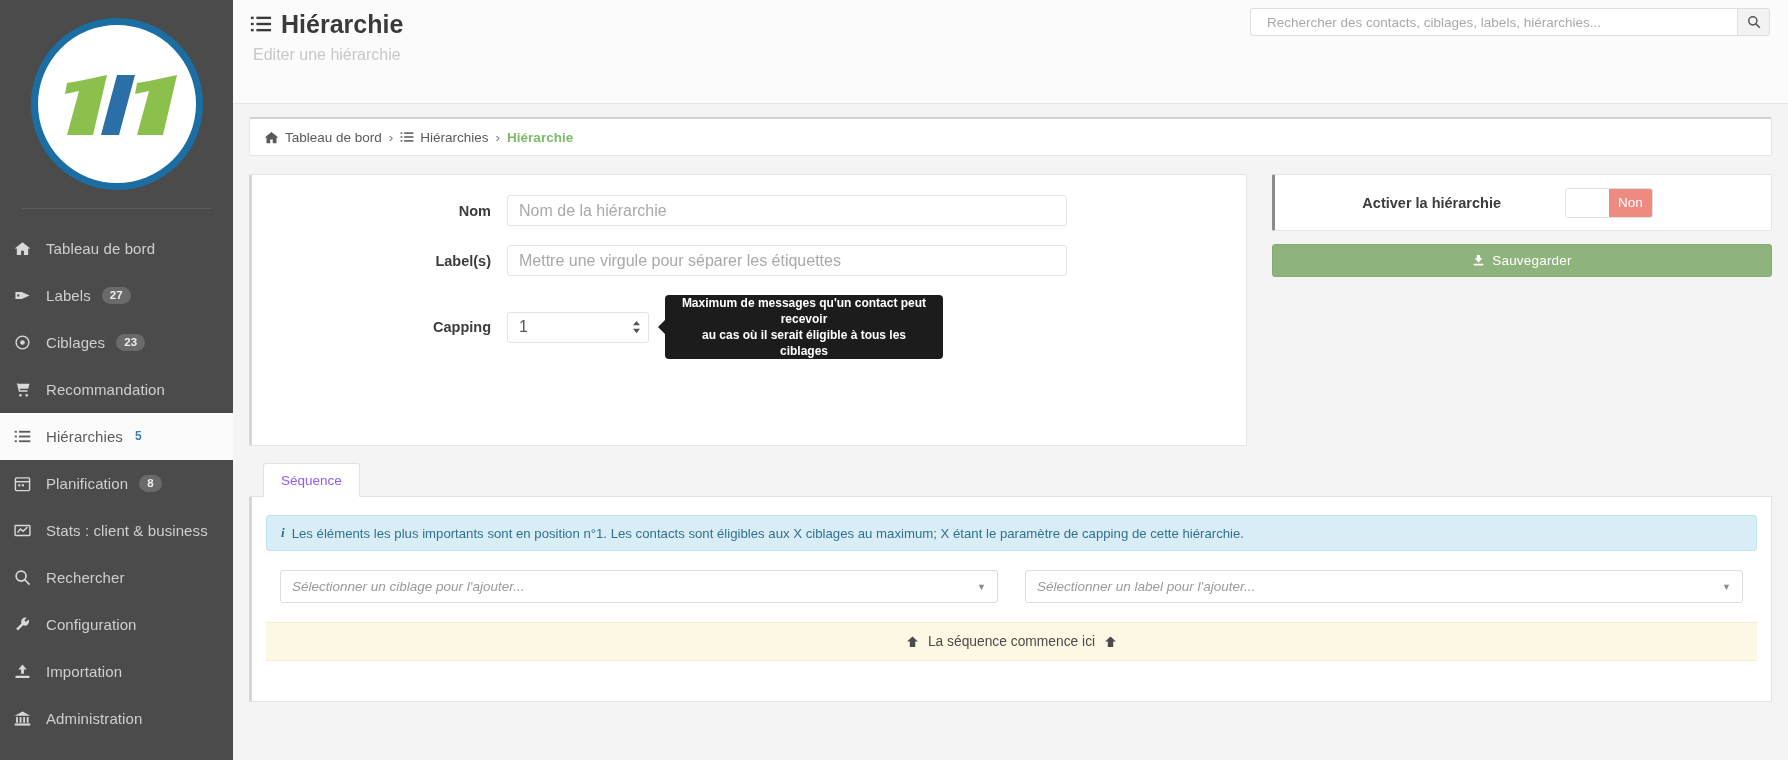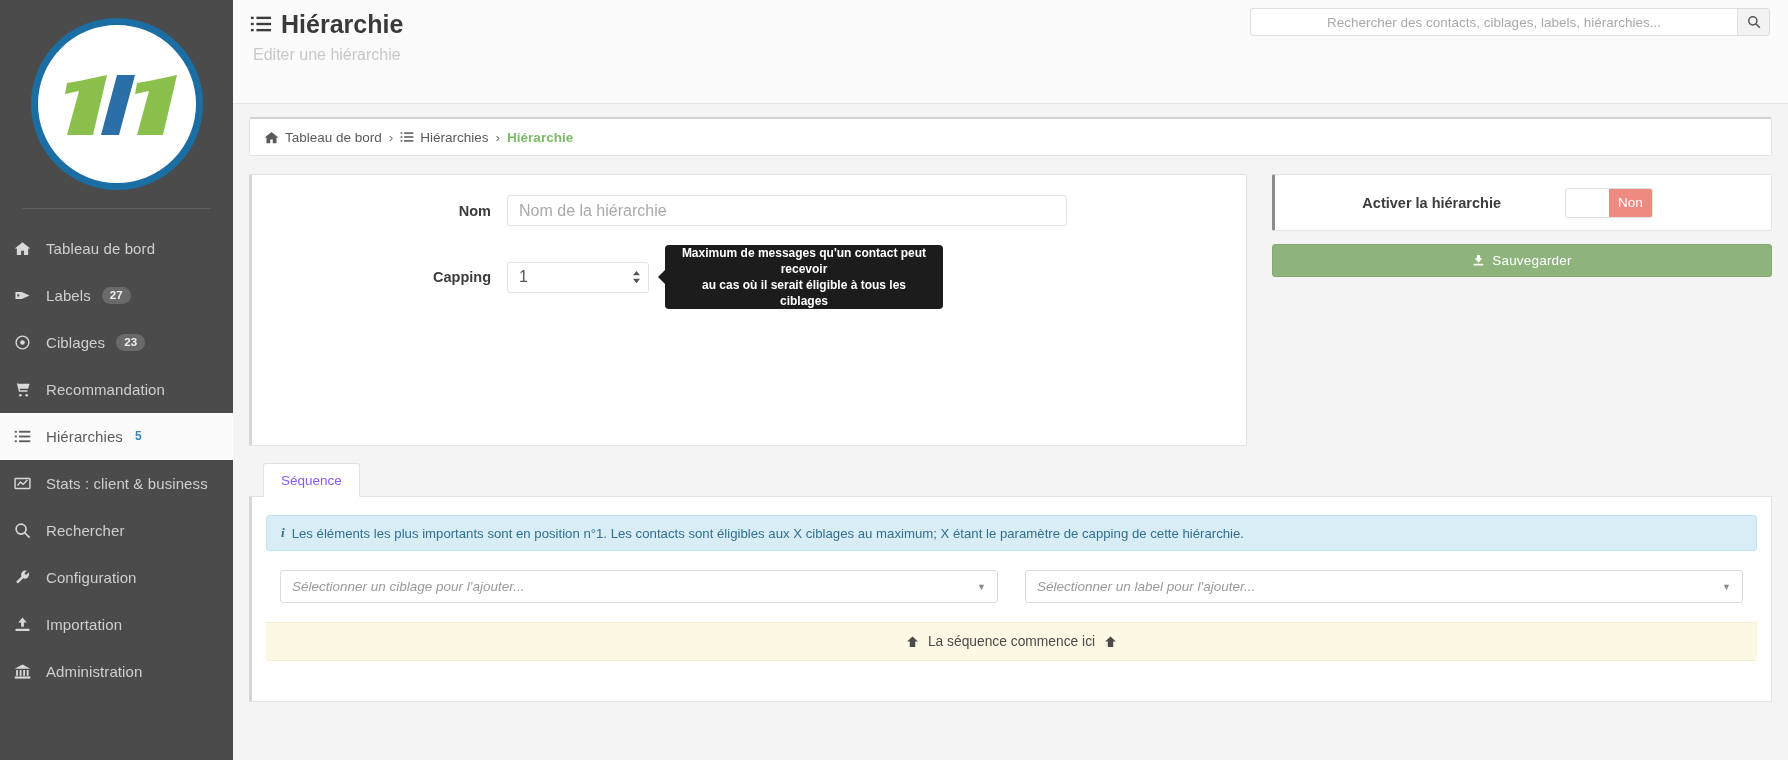--- a/index.html
+++ b/index.html
@@ -118,26 +118,25 @@
     right: 18px;
     display: flex;
     align-items: stretch;
   }
   .searchbox input {
     width: 487px;
     height: 28px;
     border: 1px solid #dedede;
     border-right: none;
     border-radius: 3px 0 0 3px;
-    padding: 0 23px;
+    padding: 0 16px;
     font-size: 13.5px;
     color: #555;
     background: #fff;
     outline: none;
-    text-align: center;
   }
   .searchbox input::placeholder { color: #a9a9a9; }
   .search-btn {
     width: 33px;
     border: 1px solid #dedede;
     border-radius: 0 3px 3px 0;
     background: #f2f2f2;
     display: flex; align-items: center; justify-content: center;
     cursor: pointer;
     color: #555;
@@ -434,20 +433,32 @@
             <rect x="1" y="10.7" width="3" height="2.6"></rect>
             <rect x="7" y="10.7" width="16" height="2.6"></rect>
             <rect x="1" y="17.4" width="3" height="2.6"></rect>
             <rect x="7" y="17.4" width="16" height="2.6"></rect>
           </svg>
       </span>
       <span class="nlabel">Hiérarchies</span>
       <span class="badge plain">5</span>
     </div>
 
+    <div class="nav-item">
+      <span class="nico">
+        <svg width="17" height="17" viewBox="0 0 24 24" fill="none" stroke="currentColor" stroke-width="2">
+            <rect x="2" y="4" width="20" height="18" rx="1.5"></rect>
+            <line x1="2" y1="9.5" x2="22" y2="9.5"></line>
+            <rect x="6" y="13" width="3" height="3" fill="currentColor" stroke="none"></rect>
+            <rect x="11" y="13" width="3" height="3" fill="currentColor" stroke="none"></rect>
+          </svg>
+      </span>
+      <span class="nlabel">Planification</span>
+      <span class="badge">8</span>
+    </div>
 
     <div class="nav-item">
       <span class="nico">
         <svg width="17" height="17" viewBox="0 0 24 24" fill="none" stroke="currentColor" stroke-width="2">
             <rect x="1.5" y="5" width="21" height="14" rx="1"></rect>
             <polyline points="5,15 9,10 13,13 19,7" stroke-width="2"></polyline>
           </svg>
       </span>
       <span class="nlabel">Stats : client &amp; business</span>
     </div>
@@ -554,20 +565,24 @@
 
       <div class="row-main">
 
         <div class="panel-left">
 
           <div class="form-row">
             <div class="form-label">Nom</div>
             <input class="inp inp-wide" type="text" placeholder="Nom de la hiérarchie" style="">
           </div>
 
+          <div class="form-row">
+            <div class="form-label">Label(s)</div>
+            <input class="inp inp-wide" type="text" placeholder="Mettre une virgule pour séparer les étiquettes" style="">
+          </div>
 
           <div class="form-row" style="margin-bottom:22px;">
             <div class="form-label">Capping</div>
             <div class="number-wrap">
               <input class="inp" type="text" value="1" style="">
               <span class="spinner">
                 <svg width="9" height="14" viewBox="0 0 10 16" fill="currentColor">
                     <polygon points="5,1 9,6 1,6"></polygon>
                     <polygon points="5,15 9,10 1,10"></polygon>
                   </svg>

